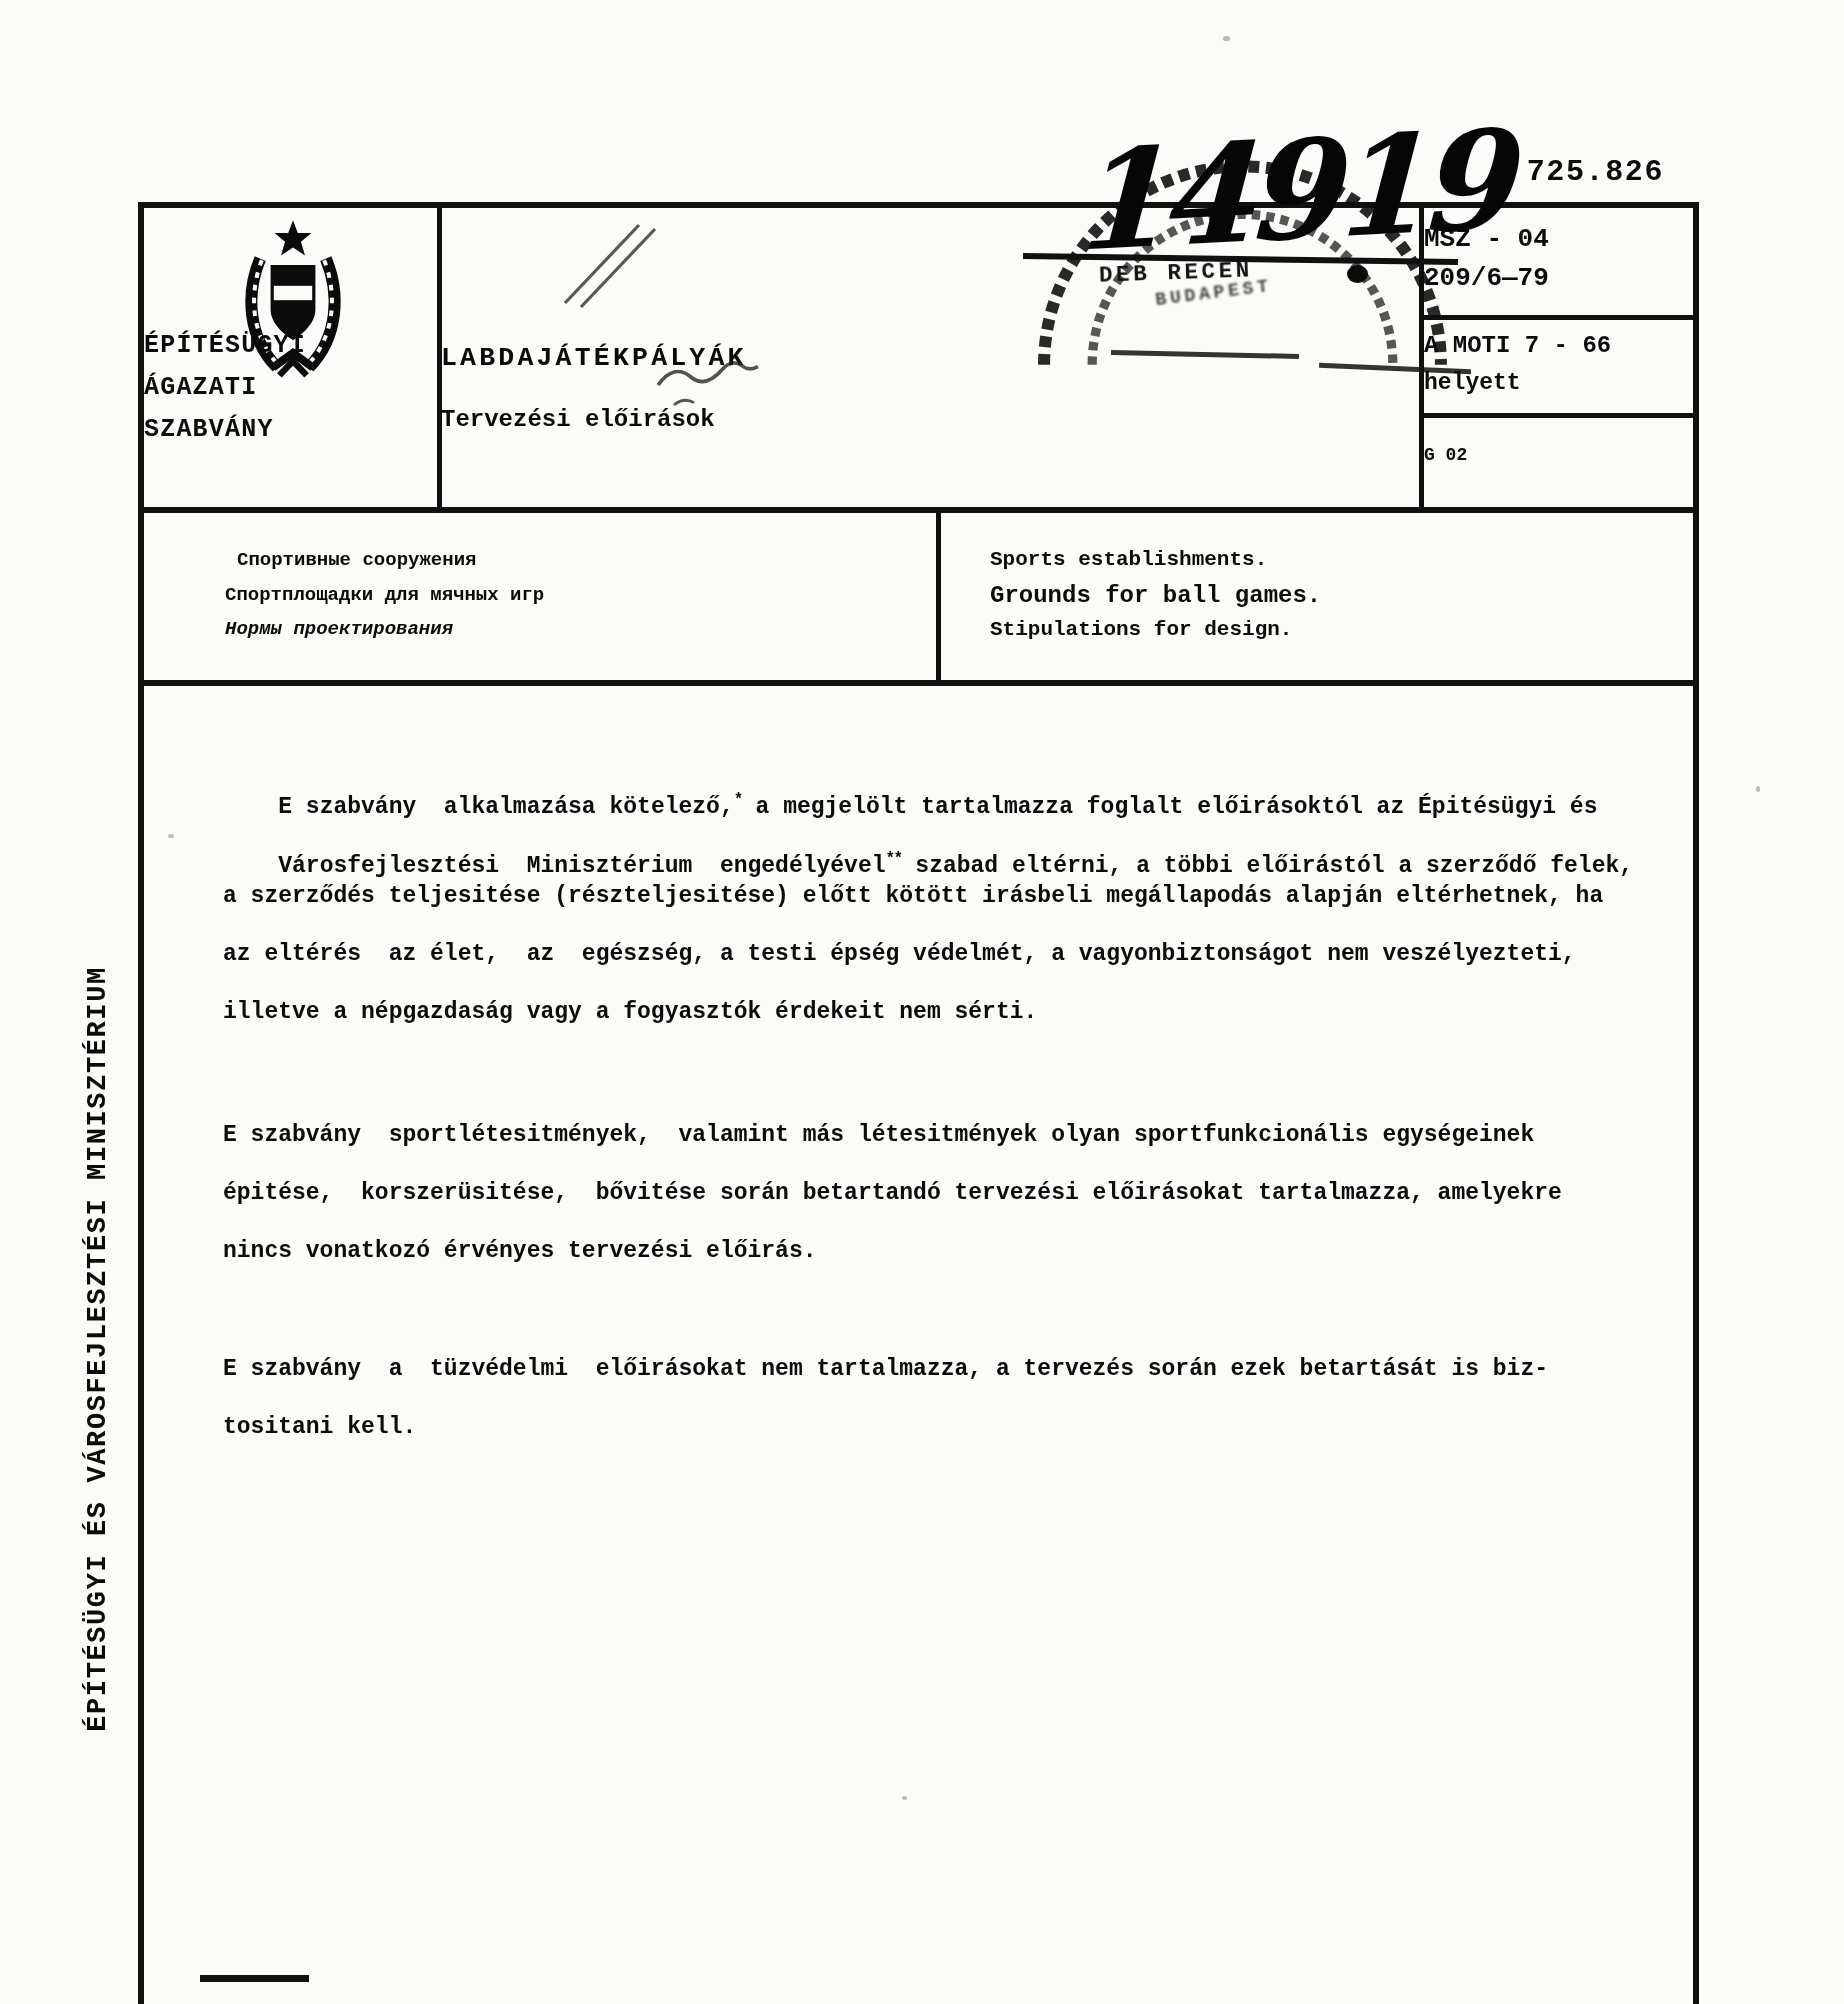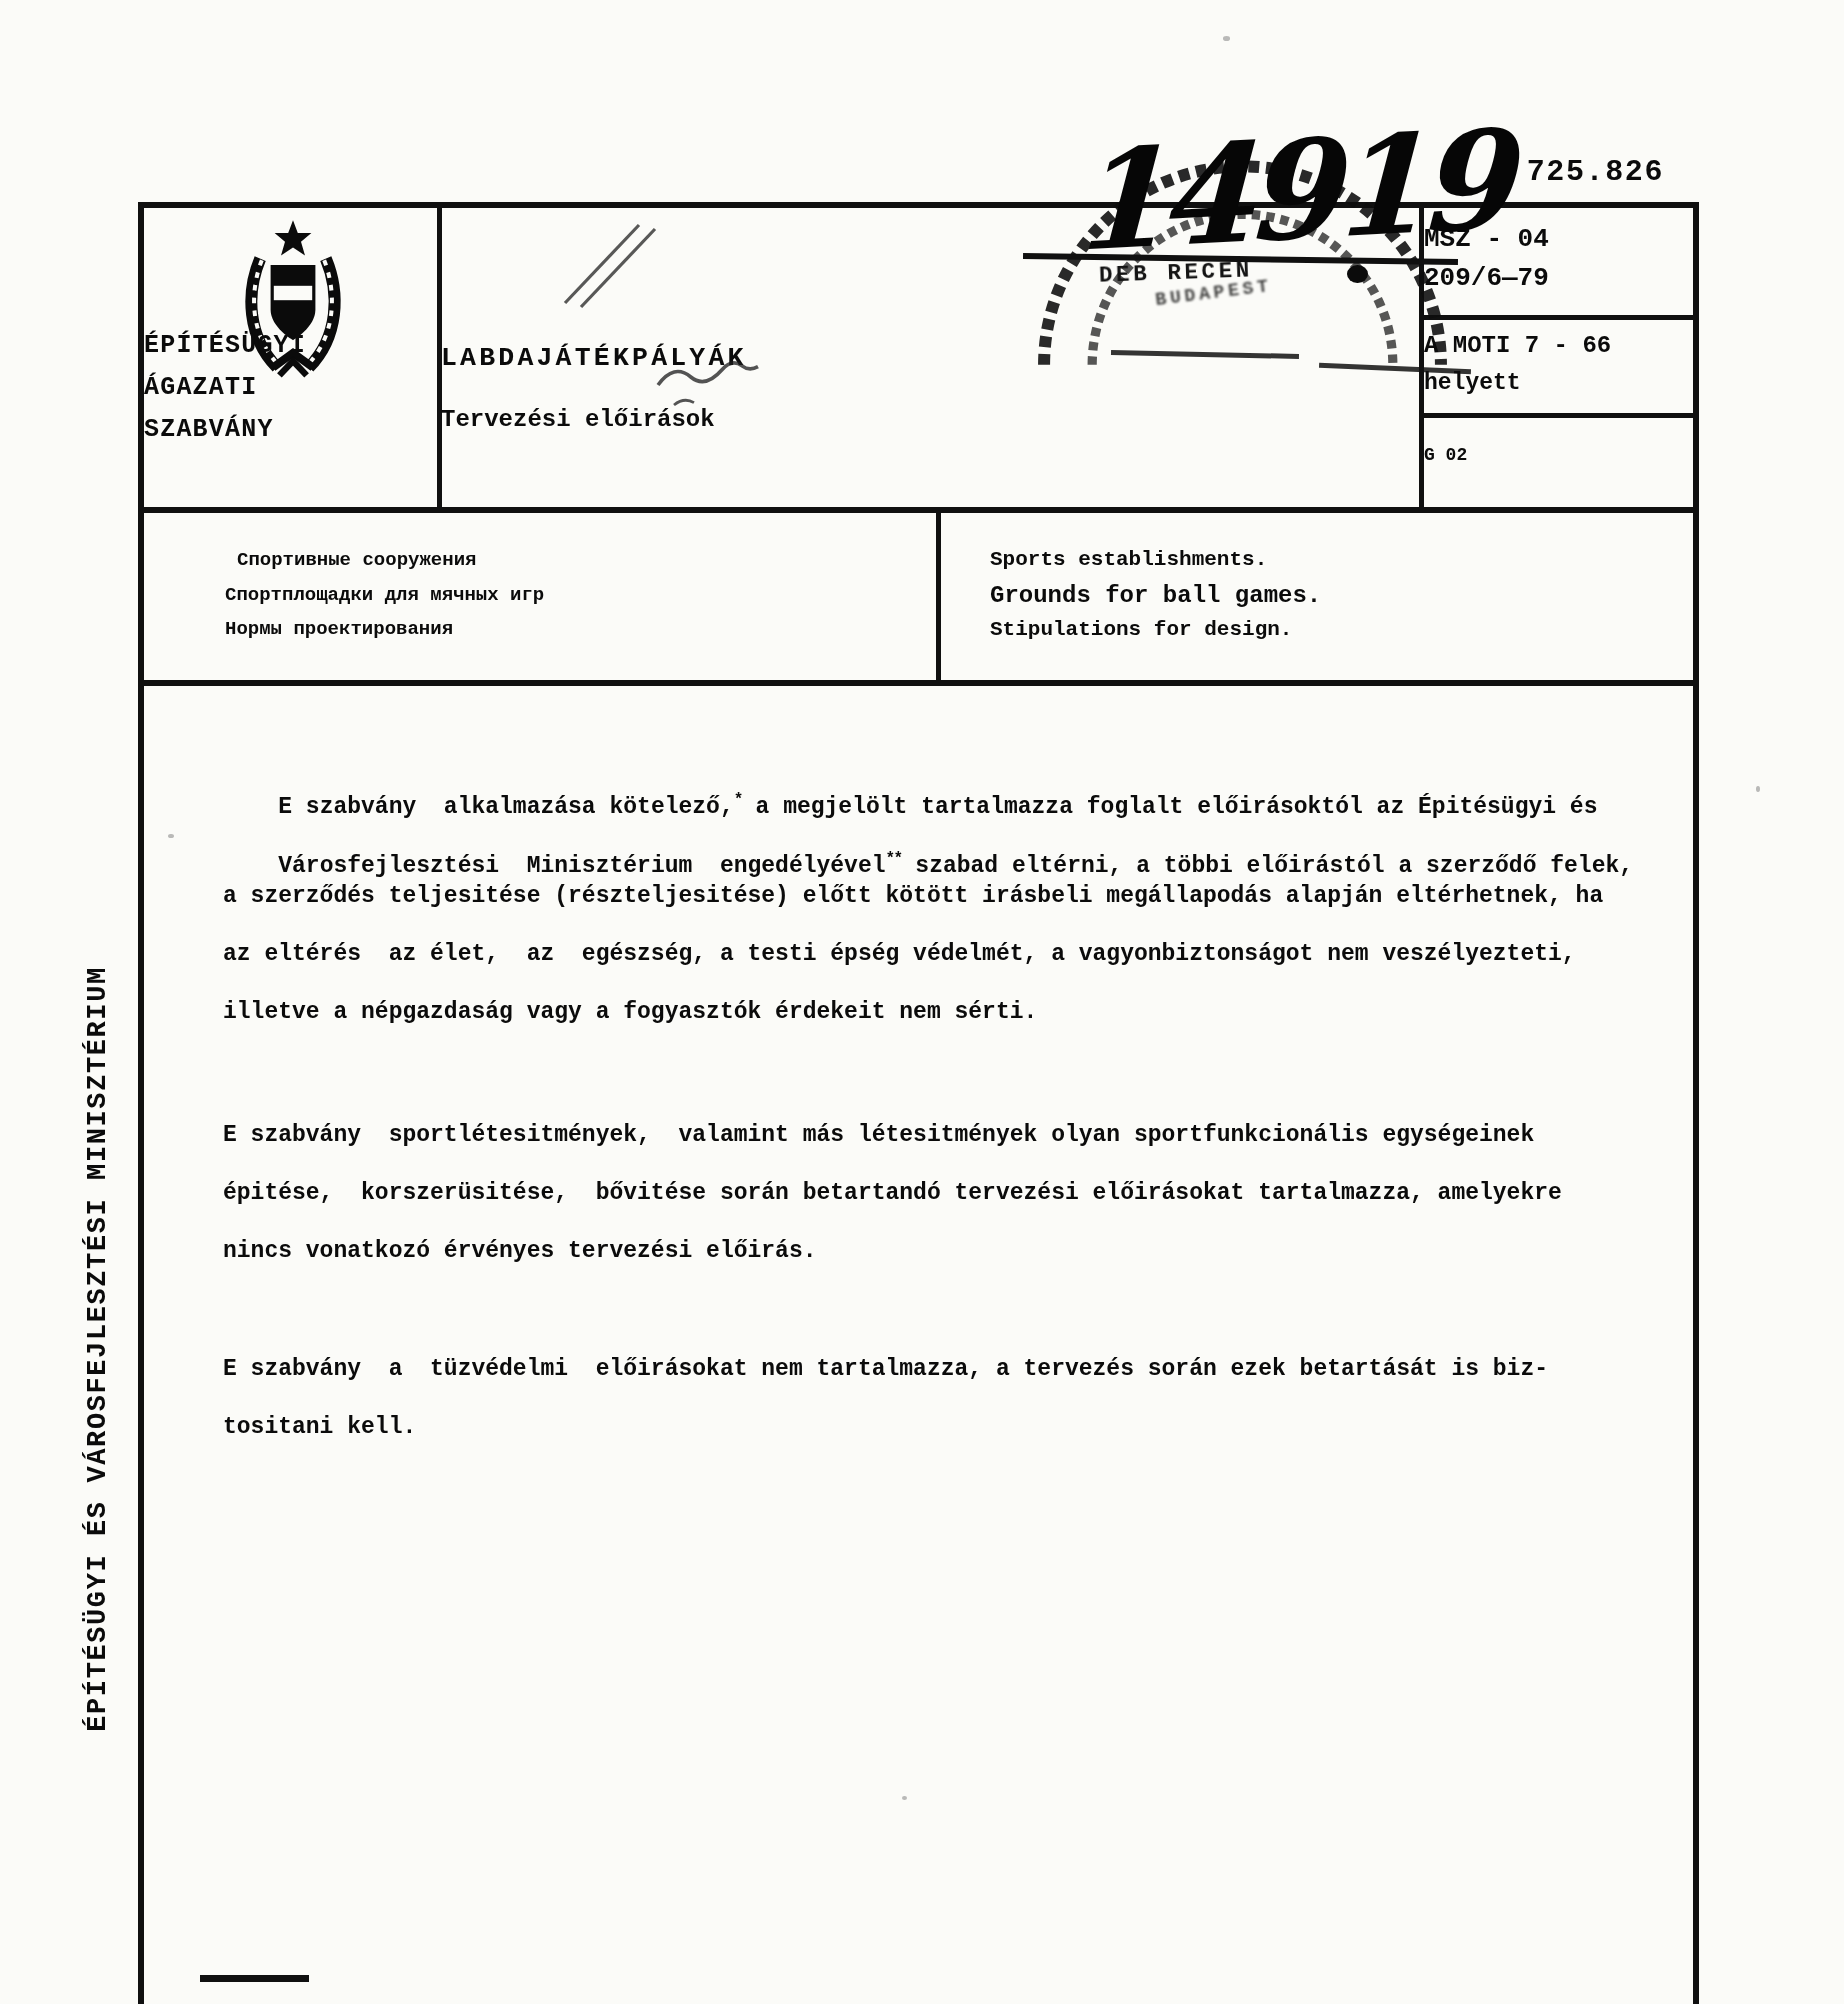--- a/index.html
+++ b/index.html
@@ -74,21 +74,21 @@
     <line x1="30" y1="235" x2="215" y2="40" stroke="#222" stroke-width="8"></line>
     <line x1="70" y1="245" x2="255" y2="50" stroke="#222" stroke-width="8"></line>
   </svg>
   <svg class="scrib" style="left:650px;top:345px;" width="120" height="72" viewBox="0 0 300 180">
     <path d="M20,100 q40,-55 82,-20 q36,30 78,-18 q24,-28 50,-10 q18,14 40,2" fill="none" stroke="#1c1c1c" stroke-width="9"></path>
     <path d="M60,150 q25,-20 50,-6" fill="none" stroke="#1c1c1c" stroke-width="7"></path>
   </svg>
 
   <div class="txt" style="left:225px;top:550px;font-size:19px;margin-left:12px;">Спортивные сооружения</div>
   <div class="txt" style="left:225px;top:585px;font-size:19px;">Спортплощадки для мячных игр</div>
-  <div class="txt" style="left:225px;top:619px;font-size:19px;">Нормы проектирования</div>
+  <div class="txt" style="left:225px;top:619px;font-size:19px;font-style:italic;">Нормы проектирования</div>
   <div class="txt" style="left:990px;top:548px;font-size:21px;">Sports establishments.</div>
   <div class="txt" style="left:990px;top:583px;font-size:24px;">Grounds for ball games.</div>
   <div class="txt" style="left:990px;top:618px;font-size:21px;">Stipulations for design.</div>
 
   <div class="txt" style="left:99px;top:1349px;transform:translate(-50%,-50%) rotate(-90deg);font-size:27px;letter-spacing:1.6px;">ÉPÍTÉSÜGYI ÉS VÁROSFEJLESZTÉSI MINISZTÉRIUM</div>
 
   <div class="txt bline" style="left:223px;top:767px;">
     <span>E szabvány  alkalmazása kötelező,</span><span class="supm">*</span><span> a megjelölt tartalmazza foglalt előirásoktól az Épitésügyi és</span>
   </div>
   <div class="txt bline" style="left:223px;top:826px;">

